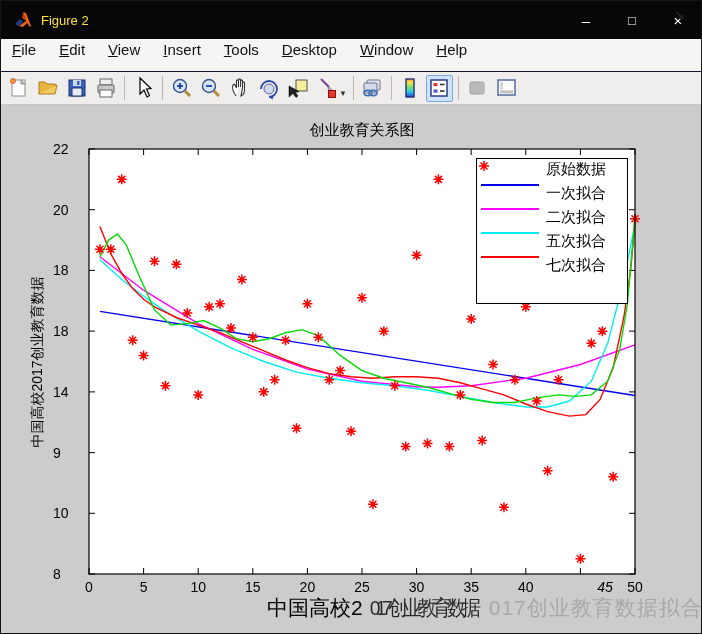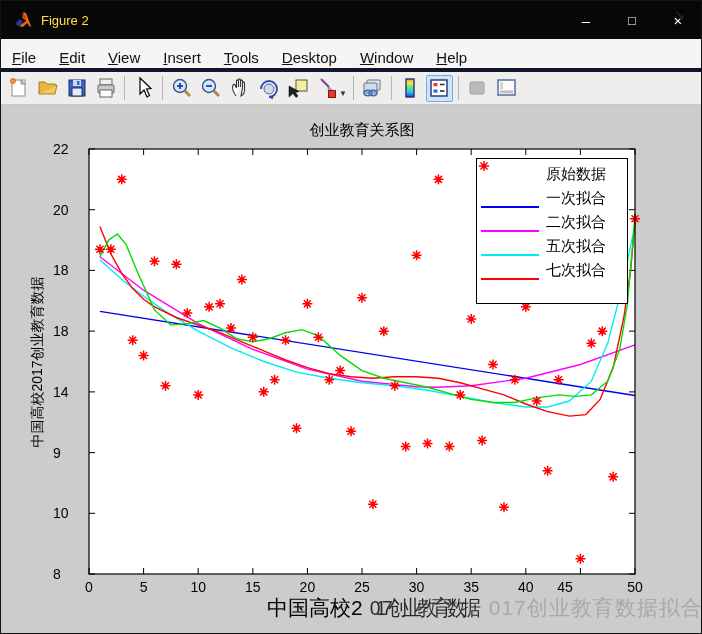--- a/index.html
+++ b/index.html
@@ -9,21 +9,21 @@
     font-family:"Liberation Sans","DejaVu Sans",sans-serif;
     background:#cccccc;border:1px solid #141414;overflow:hidden;
   }
   
   .titlebar{position:absolute;left:0;top:0;width:100%;height:38px;background:#070707;display:flex;align-items:center;}
   .titlebar .logo{margin:0 8px 0 12px;width:20px;height:20px;flex:0 0 auto;}
   .titlebar .title{color:#fde047;font-size:13px;}
   .win-controls{position:absolute;right:0;top:0;height:38px;display:flex;}
   .win-btn{width:46px;height:38px;color:#fff;display:flex;align-items:center;justify-content:center;font-size:15px;cursor:default;}
   
-  .menubar{position:absolute;left:0;top:38px;width:100%;height:33px;background:#f6f5f3;border-bottom:4px solid #0f172a;display:flex;align-items:flex-end;padding-left:8px;}
+  .menubar{position:absolute;left:0;top:38px;width:100%;height:33px;background:#f6f5f3;border-bottom:1px solid #0f172a;display:flex;align-items:flex-start;padding-left:8px;}
   .menu-item{font-size:15px;color:#111;margin-right:17px;padding:2px 3px;}
   .dock-arrow{position:absolute;right:16px;top:7px;font-size:13px;color:#222;font-weight:bold;}
   
   .toolbar{position:absolute;left:0;top:71px;width:100%;height:33px;background:#f0eeec;border-bottom:1px solid #c9c6c1;display:flex;align-items:center;padding-left:3px;}
   .tb-btn{width:27px;height:27px;display:flex;align-items:center;justify-content:center;border:1px solid transparent;border-radius:2px;background:transparent;padding:0;margin:0 1px;}
   .tb-btn.active{background:#cfe4f9;border-color:#7aa9dd;}
   .tb-btn.disabled{opacity:.8;}
   .tb-sep{width:1px;height:24px;background:#b9b6b1;margin:0 4px;}
   .tb-caret{font-size:8px;color:#333;margin:10px 2px 0 -2px;}
   
@@ -32,21 +32,21 @@
   .chart-title{position:absolute;left:88px;top:16px;width:546px;text-align:center;font-size:15px;color:#000;}
   .ticklabel{position:absolute;font-size:14px;color:#000;}
   .xtick{width:34px;text-align:center;top:474px;}
   .ytick{width:28px;text-align:left;left:52px;}
   .ylabel{position:absolute;left:37px;top:257px;transform:translate(-50%,-50%) rotate(-90deg);white-space:nowrap;font-size:14px;color:#000;}
   .xlabel{position:absolute;left:266px;top:489px;white-space:nowrap;font-size:21px;color:#000;}
   .xlabel .smear{letter-spacing:-5px;filter:blur(0.5px);opacity:.8;margin-left:2px;display:inline-block;transform:scaleX(.92);}
   .xlabel .ghost{color:rgba(40,40,40,0.22);letter-spacing:1px;margin-left:8px;}
   
   .legend{position:absolute;left:475px;top:53px;width:152px;height:146px;background:#fff;border:1px solid #000;padding-top:1px;}
-  .lg-row{height:24px;display:flex;align-items:flex-end;}
+  .lg-row{height:24px;display:flex;align-items:flex-start;}
   .lg-sample{width:66px;display:flex;align-items:center;justify-content:center;flex:0 0 auto;}
   .lg-line{width:58px;height:0;border-top:2px solid #000;}
   .lg-label{font-size:15px;color:#000;margin-left:3px;white-space:nowrap;}
 </style>
 </head>
 <body>
 
 <div class="window">
 
   <div class="titlebar">
@@ -218,21 +218,21 @@
     <div id="xticks">
         <div class="ticklabel xtick" style="left: 71px;">0</div>
         <div class="ticklabel xtick" style="left: 125.6px;">5</div>
         <div class="ticklabel xtick" style="left: 180.2px;">10</div>
         <div class="ticklabel xtick" style="left: 234.8px;">15</div>
         <div class="ticklabel xtick" style="left: 289.4px;">20</div>
         <div class="ticklabel xtick" style="left: 344px;">25</div>
         <div class="ticklabel xtick" style="left: 398.6px;">30</div>
         <div class="ticklabel xtick" style="left: 453.2px;">35</div>
         <div class="ticklabel xtick" style="left: 507.8px;">40</div>
-        <div class="ticklabel xtick" style="left: 547px;">45</div>
+        <div class="ticklabel xtick" style="left: 587px; font-style: italic;">45</div>
         <div class="ticklabel xtick" style="left: 617px;">50</div>
       </div>
     <div id="yticks">
         <div class="ticklabel ytick" style="top: 461px;">8</div>
         <div class="ticklabel ytick" style="top: 400.286px;">10</div>
         <div class="ticklabel ytick" style="top: 339.571px;">9</div>
         <div class="ticklabel ytick" style="top: 278.857px;">14</div>
         <div class="ticklabel ytick" style="top: 218.143px;">18</div>
         <div class="ticklabel ytick" style="top: 157.429px;">18</div>
         <div class="ticklabel ytick" style="top: 96.7143px;">20</div>

